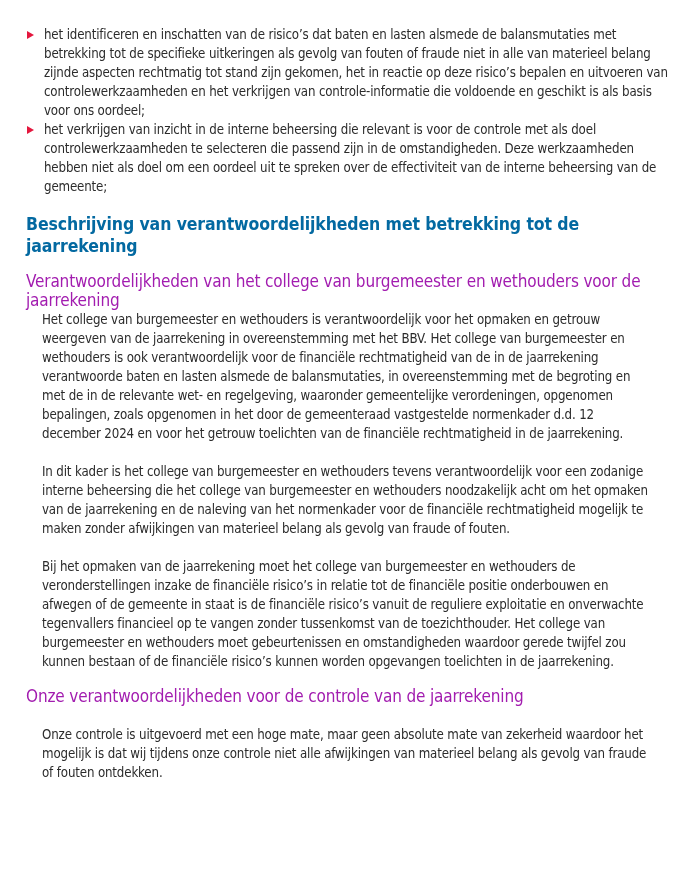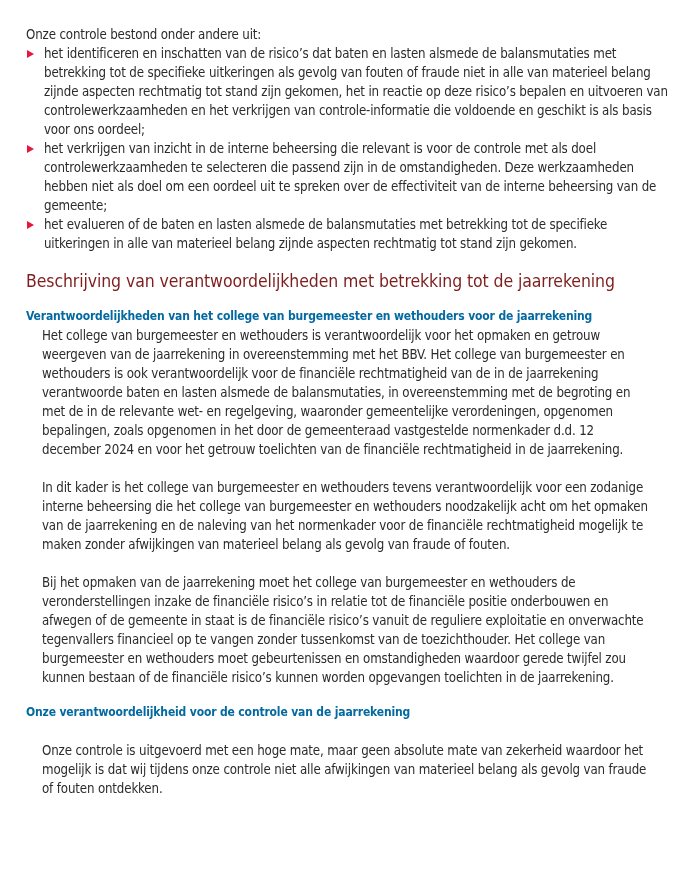--- a/index.html
+++ b/index.html
@@ -37,59 +37,54 @@
       position: absolute;
       left: 1px;
       top: 6px;
       width: 0;
       height: 0;
       border-top: 4px solid transparent;
       border-bottom: 4px solid transparent;
       border-left: 7px solid #e4173e;
     }
     h2.section-title {
-      color: #7f1d1d;
+      color: #0369a1;
       font-size: 17.5px;
-      font-weight: normal;
+      font-weight: bold;
       line-height: 22px;
       margin: 17px 0 0 0;
       letter-spacing: -0.1px;
     }
     h3.sub-title {
-      color: #0369a1;
-      font-size: 12px;
-      font-weight: bold;
+      color: #a21caf;
+      font-size: 17px;
+      font-weight: normal;
       line-height: 19px;
       margin: 15px 0 0 0;
     }
     .para { margin-top: 19px; }
     .para.no-gap { margin-top: 0; }
   </style>
 </head>
 <body>
 
 <div class="page">
-  <p class="intro">Onze controle bestond onder andere uit:</p>
   <ul class="bullets">
     <li>
       <span class="bullet-icon"></span>
       <span>het identificeren en inschatten van de risico’s dat baten en lasten alsmede de balansmutaties met betrekking tot de specifieke uitkeringen als gevolg van fouten of fraude niet in alle van materieel belang zijnde aspecten rechtmatig tot stand zijn gekomen, het in reactie op deze risico’s bepalen en uitvoeren van controlewerkzaamheden en het verkrijgen van controle-informatie die voldoende en geschikt is als basis voor ons oordeel;</span>
     </li>
     <li>
       <span class="bullet-icon"></span>
       <span>het verkrijgen van inzicht in de interne beheersing die relevant is voor de controle met als doel controlewerkzaamheden te selecteren die passend zijn in de omstandigheden. Deze werkzaamheden hebben niet als doel om een oordeel uit te spreken over de effectiviteit van de interne beheersing van de gemeente;</span>
-    </li>
-    <li>
-      <span class="bullet-icon"></span>
-      <span>het evalueren of de baten en lasten alsmede de balansmutaties met betrekking tot de specifieke uitkeringen in alle van materieel belang zijnde aspecten rechtmatig tot stand zijn gekomen.</span>
     </li>
   </ul>
 
   <h2 class="section-title">Beschrijving van verantwoordelijkheden met betrekking tot de jaarrekening</h2>
 
   <h3 class="sub-title">Verantwoordelijkheden van het college van burgemeester en wethouders voor de jaarrekening</h3>
   <p class="para no-gap">Het college van burgemeester en wethouders is verantwoordelijk voor het opmaken en getrouw weergeven van de jaarrekening in overeenstemming met het BBV. Het college van burgemeester en wethouders is ook verantwoordelijk voor de financiële rechtmatigheid van de in de jaarrekening verantwoorde baten en lasten alsmede de balansmutaties, in overeenstemming met de begroting en met de in de relevante wet- en regelgeving, waaronder gemeentelijke verordeningen, opgenomen bepalingen, zoals opgenomen in het door de gemeenteraad vastgestelde normenkader d.d. 12 december 2024 en voor het getrouw toelichten van de financiële rechtmatigheid in de jaarrekening.</p>
   <p class="para">In dit kader is het college van burgemeester en wethouders tevens verantwoordelijk voor een zodanige interne beheersing die het college van burgemeester en wethouders noodzakelijk acht om het opmaken van de jaarrekening en de naleving van het normenkader voor de financiële rechtmatigheid mogelijk te maken zonder afwijkingen van materieel belang als gevolg van fraude of fouten.</p>
   <p class="para">Bij het opmaken van de jaarrekening moet het college van burgemeester en wethouders de veronderstellingen inzake de financiële risico’s in relatie tot de financiële positie onderbouwen en afwegen of de gemeente in staat is de financiële risico’s vanuit de reguliere exploitatie en onverwachte tegenvallers financieel op te vangen zonder tussenkomst van de toezichthouder. Het college van burgemeester en wethouders moet gebeurtenissen en omstandigheden waardoor gerede twijfel zou kunnen bestaan of de financiële risico’s kunnen worden opgevangen toelichten in de jaarrekening.</p>
 
-  <h3 class="sub-title">Onze verantwoordelijkheid voor de controle van de jaarrekening</h3>
+  <h3 class="sub-title">Onze verantwoordelijkheden voor de controle van de jaarrekening</h3>
   <p class="para">Onze controle is uitgevoerd met een hoge mate, maar geen absolute mate van zekerheid waardoor het mogelijk is dat wij tijdens onze controle niet alle afwijkingen van materieel belang als gevolg van fraude of fouten ontdekken.</p>
 </div>
 
 </body></html>

